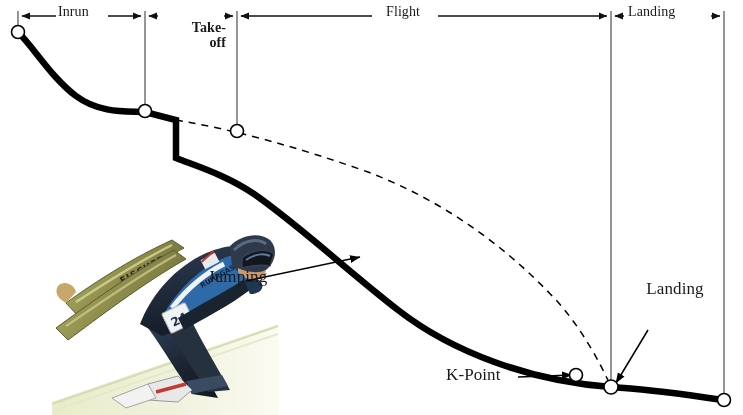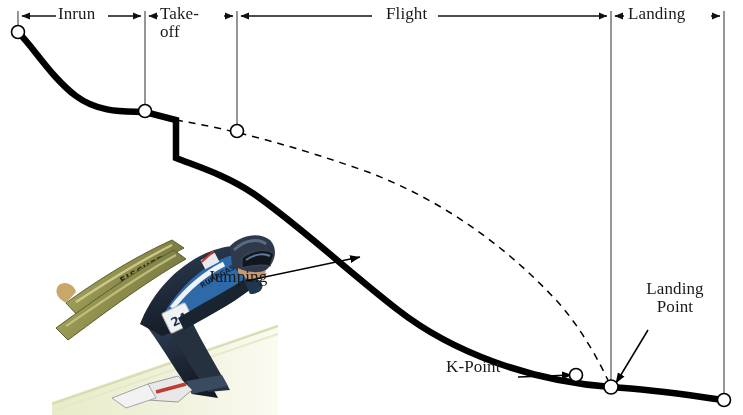--- a/index.html
+++ b/index.html
@@ -23,21 +23,21 @@
     height: 415px;
   }
   .lbl {
     position: absolute;
     font-family: "Liberation Serif", "DejaVu Serif", serif;
     color: #1a1a1a;
     white-space: nowrap;
     line-height: 1.06;
     letter-spacing: 0.1px;
   }
-  .seg-lbl { font-size: 17px; }
+  .seg-lbl { font-size: 14px; }
   .callout-lbl { font-size: 17px; }
   .callout-lbl.center { text-align: center; }
   #photo-layer {
     position: absolute;
     left: 52px;
     top: 206px;
     width: 226px;
     height: 209px;
     pointer-events: none;
   }
@@ -183,33 +183,32 @@
       <circle cx="145" cy="111" r="6.5"></circle>
       <circle cx="237" cy="131" r="6.5"></circle>
       <circle cx="576" cy="375" r="6.5"></circle>
       <circle cx="611" cy="387" r="7.0"></circle>
       <circle cx="724" cy="400" r="6.5"></circle>
     </g>
   </svg>
 
   <div class="lbl seg-lbl" style="left:58px; top:5px;">Inrun</div>
 
-  <div class="lbl seg-lbl center" style="left:160px; top:5px; width:66px; text-align:left;">
+  <div class="lbl seg-lbl center" style="left:160px; top:21px; width:66px; text-align:right;font-weight:bold;">
     <div>Take-</div>
     <div>off</div>
   </div>
 
   <div class="lbl seg-lbl" style="left:386px; top:5px;">Flight</div>
 
   <div class="lbl seg-lbl" style="left:628px; top:5px;">Landing</div>
 
   <div class="lbl callout-lbl" style="left:200px; top:268px;">
     <div style="margin-left:8px;">Jumping</div>
   </div>
 
-  <div class="lbl callout-lbl" style="left:446px; top:358px;">K-Point</div>
+  <div class="lbl callout-lbl" style="left:446px; top:366px;">K-Point</div>
 
   <div class="lbl callout-lbl center" style="left:638px; top:280px; width:74px;">
     <div>Landing</div>
-    <div>Point</div>
   </div>
 
 </div>
 
 </body></html>

